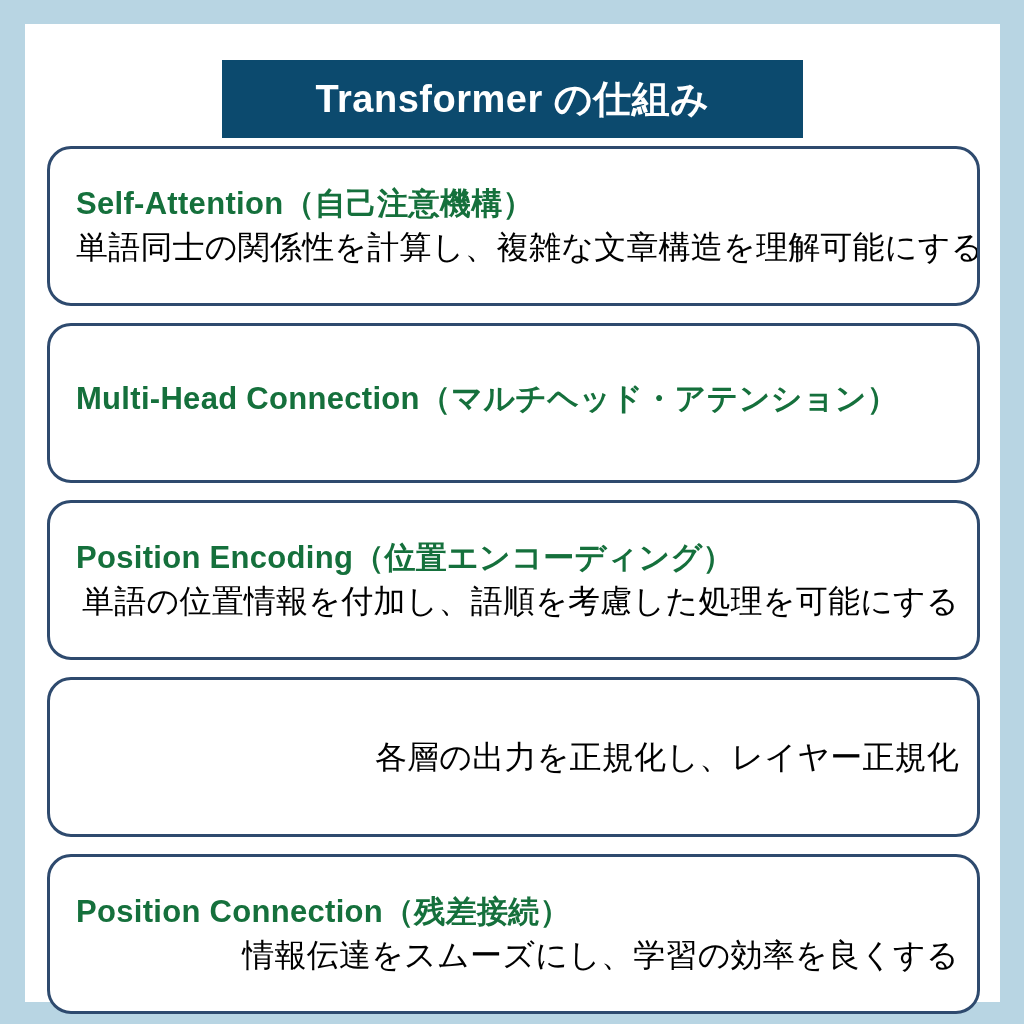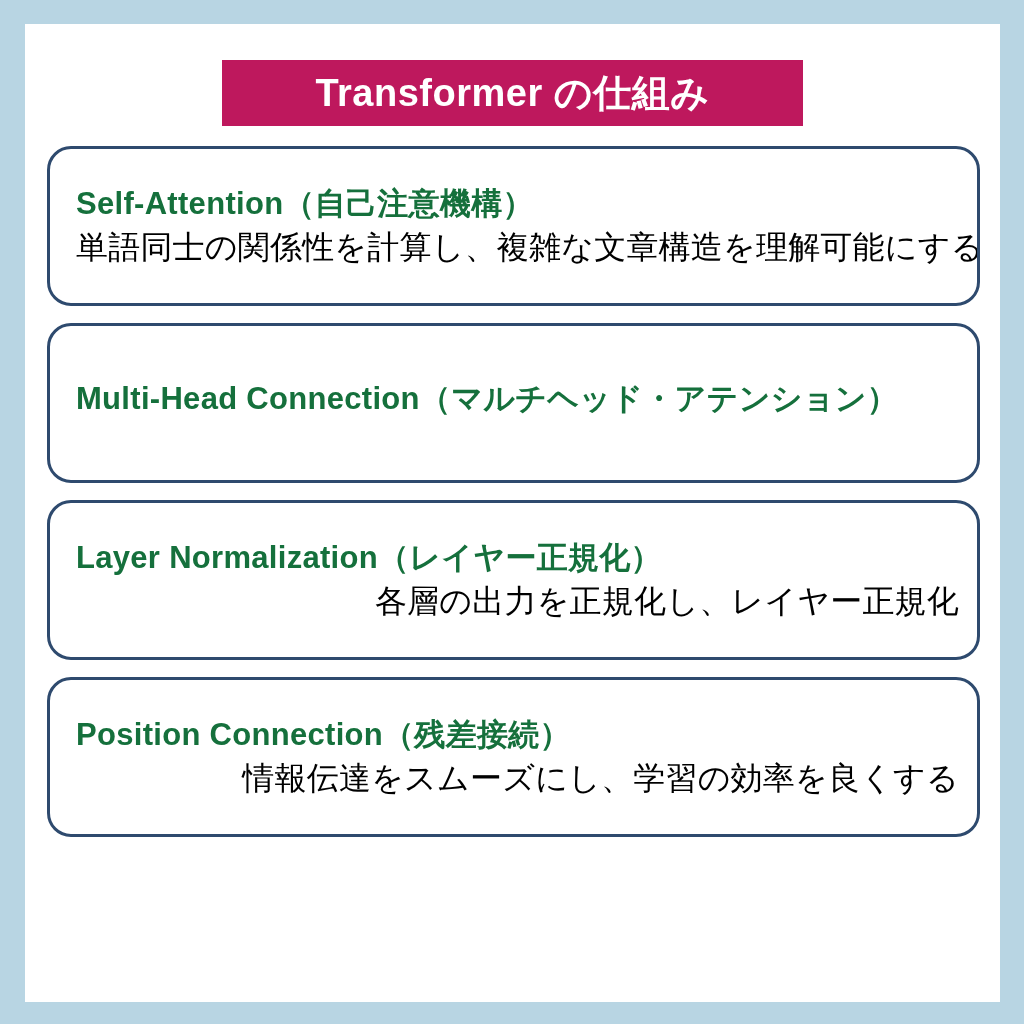--- a/index.html
+++ b/index.html
@@ -31,22 +31,22 @@
     height: 978px;
     background: #ffffff;
   }
 
   
   .title-banner {
     position: absolute;
     left: 222px;
     top: 60px;
     width: 581px;
-    height: 66px;
-    background: #be185d;
+    height: 78px;
+    background: #0c4a6e;
     display: flex;
     align-items: center;
     justify-content: center;
     box-sizing: border-box;
   }
   .title-banner-text {
     color: #ffffff;
     font-size: 38px;
     font-weight: bold;
     letter-spacing: 0.5px;
@@ -117,23 +117,26 @@
 
     <div class="concept-card">
       <div class="card-heading">Self-Attention（自己注意機構）</div>
       <div class="card-body">単語同士の関係性を計算し、複雑な文章構造を理解可能にする</div>
     </div>
 
     <div class="concept-card">
       <div class="card-heading">Multi-Head Connection（マルチヘッド・アテンション）</div>
     </div>
 
+    <div class="concept-card">
+      <div class="card-heading">Position Encoding（位置エンコーディング）</div>
+      <div class="card-body">単語の位置情報を付加し、語順を考慮した処理を可能にする</div>
+    </div>
 
     <div class="concept-card">
-      <div class="card-heading">Layer Normalization（レイヤー正規化）</div>
       <div class="card-body">各層の出力を正規化し、レイヤー正規化</div>
     </div>
 
     <div class="concept-card">
       <div class="card-heading">Position Connection（残差接続）</div>
       <div class="card-body">情報伝達をスムーズにし、学習の効率を良くする</div>
     </div>
 
   </div>
 </div>

